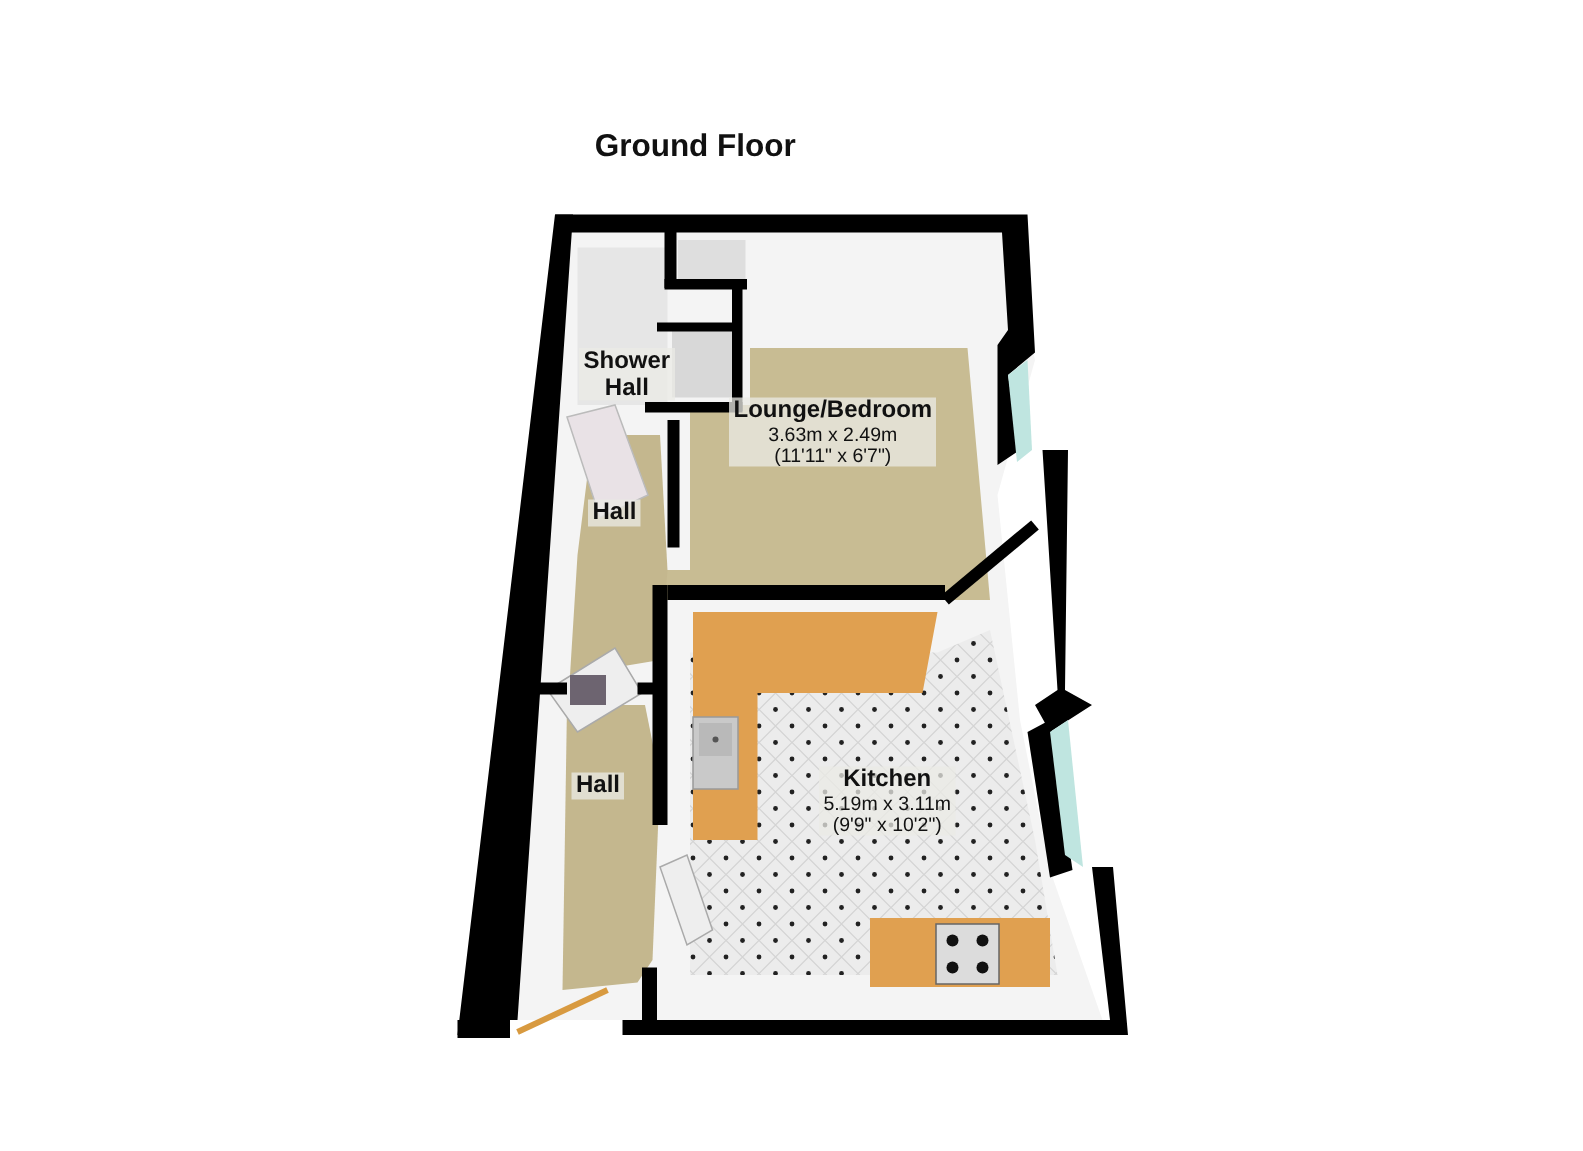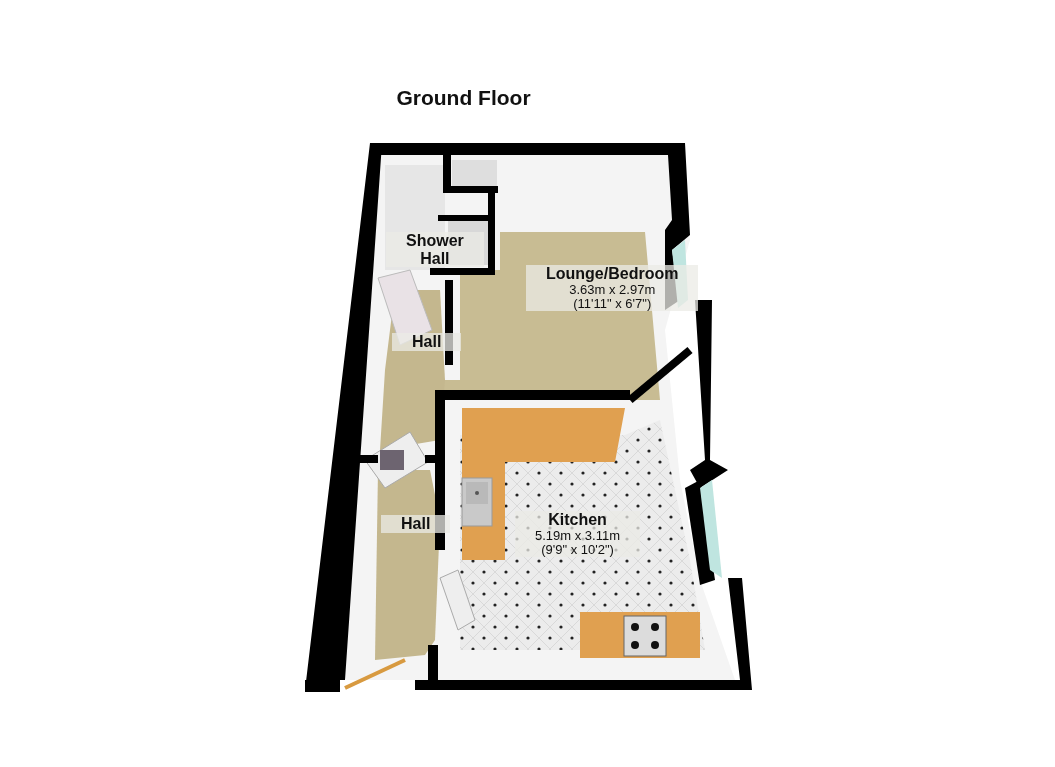--- a/index.html
+++ b/index.html
@@ -1,19 +1,19 @@
 <!DOCTYPE html>
 <html><head>
 <meta charset="utf-8">
 <style>
   html,body{margin:0;padding:0;background:#ffffff;}
   body{width:1055px;height:767px;position:relative;overflow:hidden;font-family:"Liberation Sans",sans-serif;}
   .title{position:absolute;left:0;width:927px;top:86px;text-align:center;font-weight:bold;font-size:21px;color:#111;}
   svg.plan{position:absolute;left:0;top:0;}
-  .label{position:absolute;text-align:center;color:#111;background:rgba(235,235,230,0.75);padding:0 20px;line-height:1.1;}
+  .label{position:absolute;text-align:center;color:#111;background:rgba(235,235,230,0.75);padding:0 3px;line-height:1.1;}
   .label .name{font-weight:bold;font-size:16px;display:block;}
   .label .dim{font-size:13px;display:block;}
 </style>
 </head>
 <body>
 
 <div class="title">Ground Floor</div>
 
 <svg class="plan" width="1055" height="767" viewBox="0 0 1055 767">
   <defs>
@@ -97,31 +97,31 @@
     <polygon points="672,250 685,240 688,300 678,308"></polygon>
     <polygon points="700,488 712,480 722,578 710,570"></polygon>
   </g>
 </svg>
 
 <div class="label" style="left:386px;top:232px;">
   <span class="name">Shower</span>
   <span class="name">Hall</span>
 </div>
 
-<div class="label" style="left:526px;top:265px;">
+<div class="label" style="left:486px;top:265px;">
   <span class="name">Lounge/Bedroom</span>
-  <span class="dim">3.63m x 2.97m</span>
+  <span class="dim">3.63m x 2.49m</span>
   <span class="dim">(11'11" x 6'7")</span>
 </div>
 
 <div class="label" style="left:392px;top:333px;">
   <span class="name">Hall</span>
 </div>
 
 <div class="label" style="left:381px;top:515px;">
   <span class="name">Hall</span>
 </div>
 
-<div class="label" style="left:515px;top:511px;">
+<div class="label" style="left:546px;top:511px;">
   <span class="name">Kitchen</span>
   <span class="dim">5.19m x 3.11m</span>
   <span class="dim">(9'9" x 10'2")</span>
 </div>
 
 </body></html>

